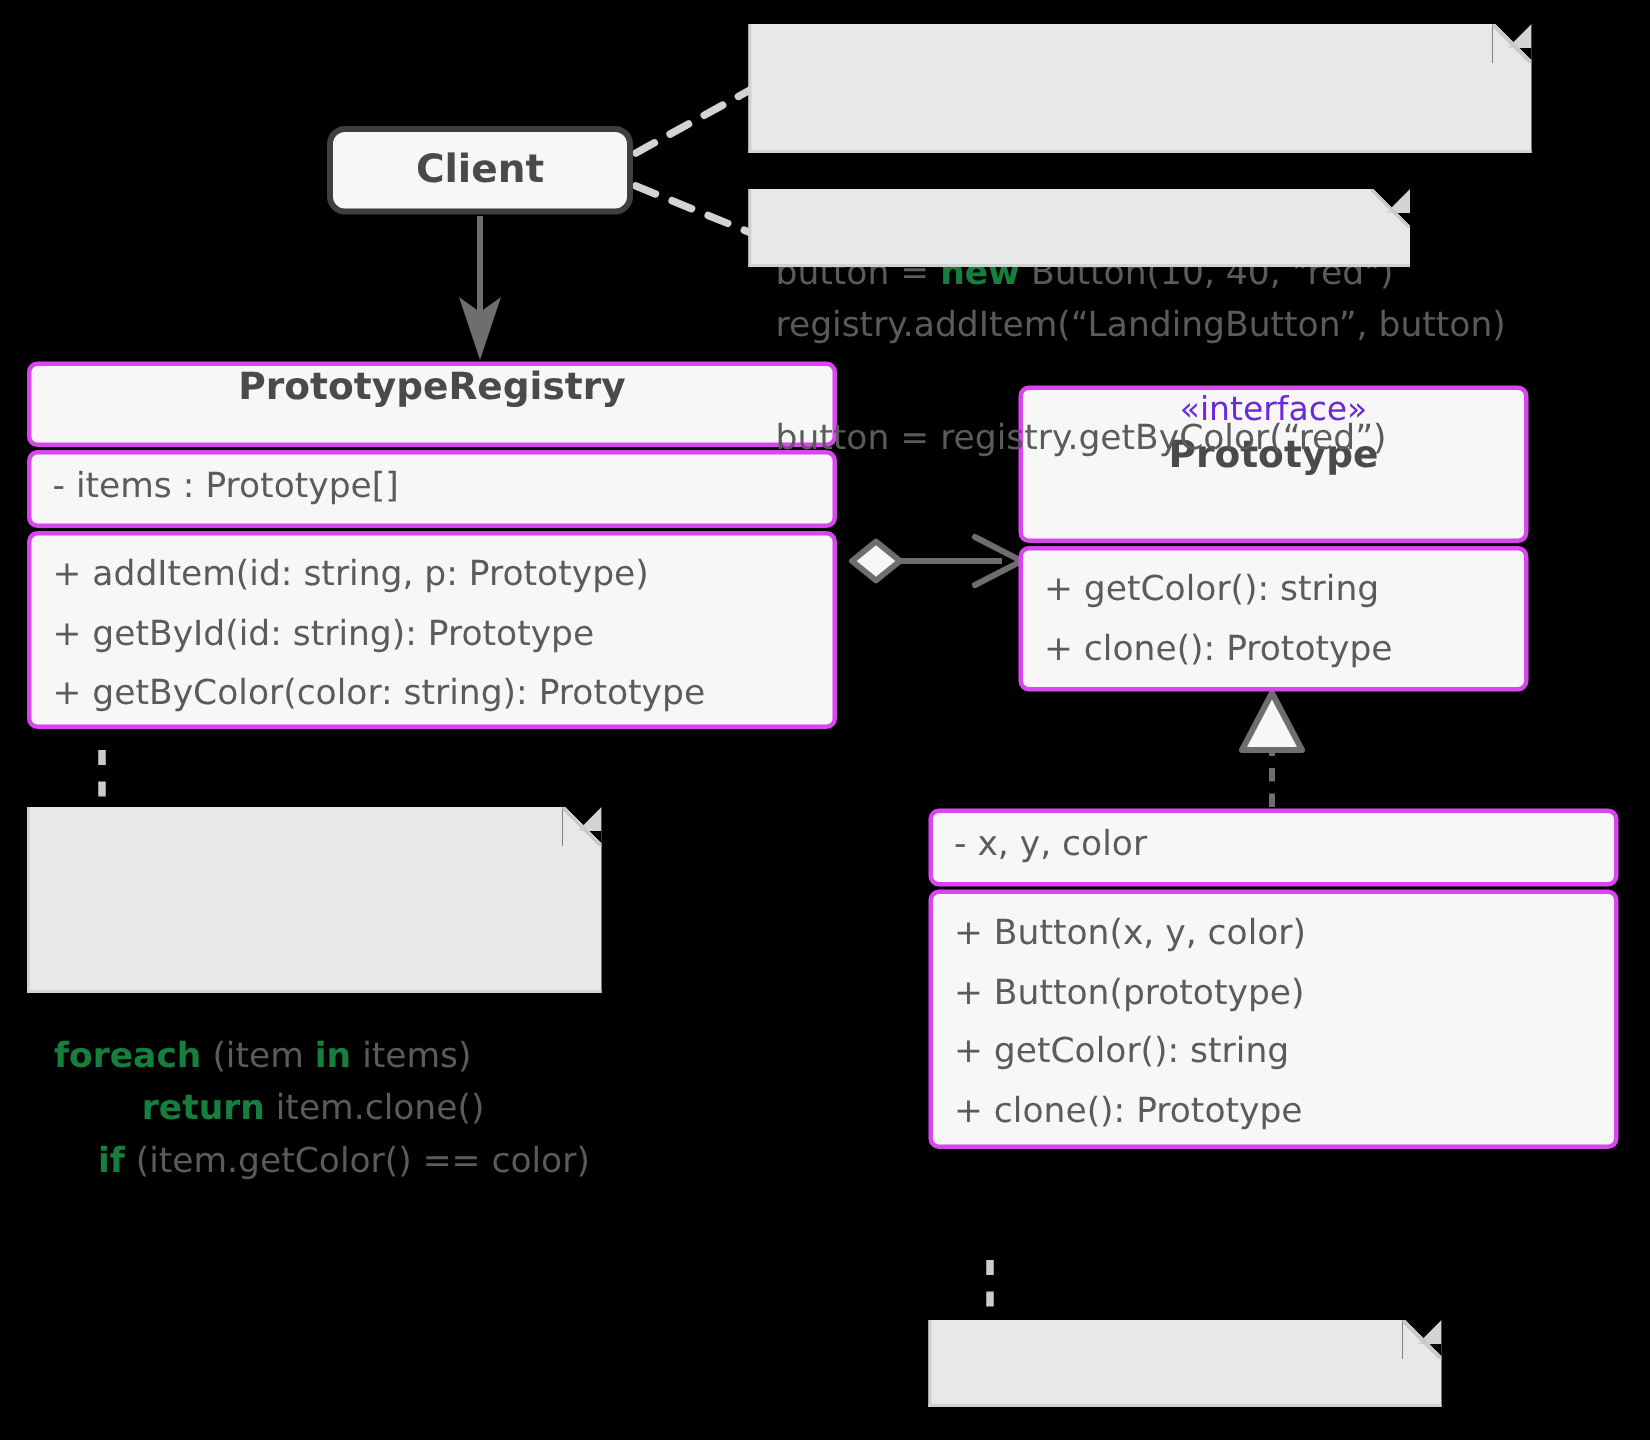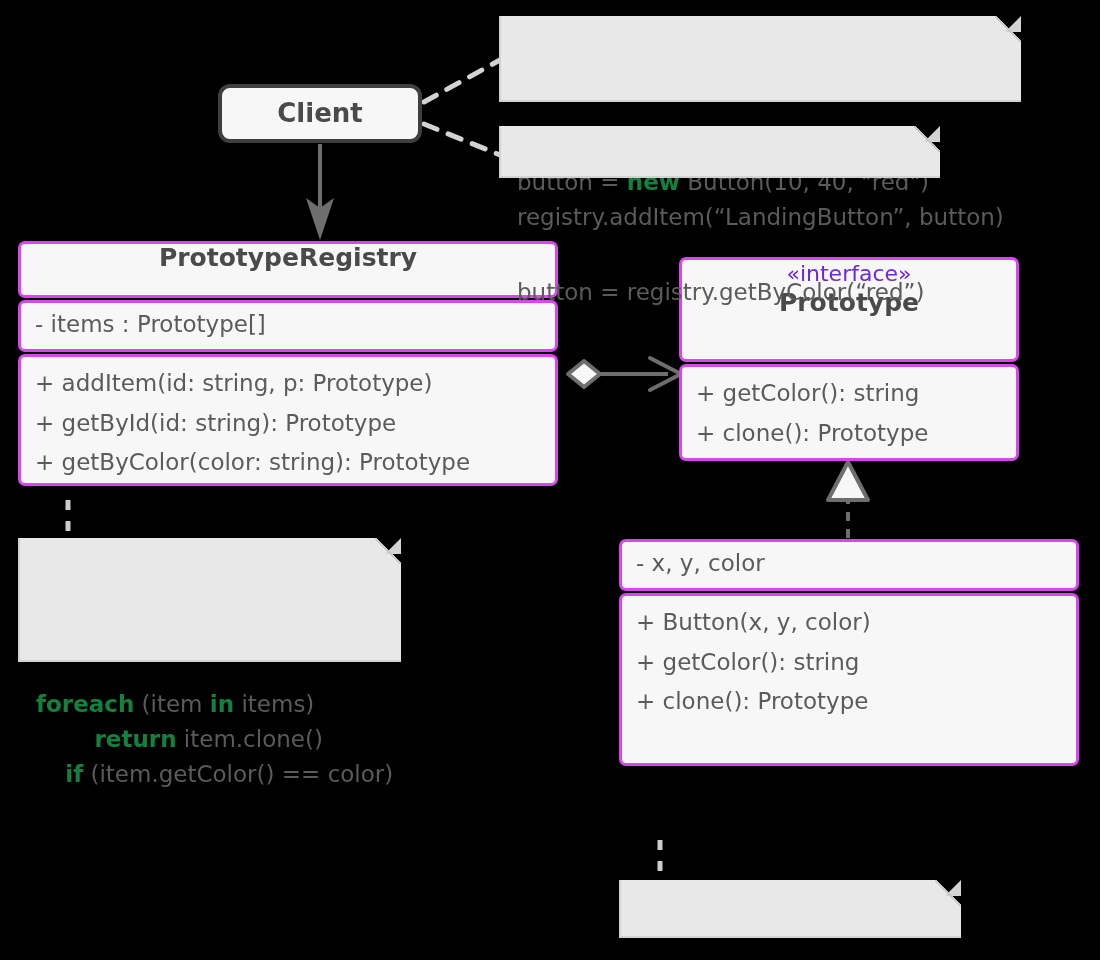--- a/index.html
+++ b/index.html
@@ -197,20 +197,21 @@
       <span class="member">+ clone(): Prototype</span>
     </div>
   </div>
 
   <div class="uml-class" style="left:619px; top:539px; width:460px;">
     <div class="compartment attrs" style="height:52px;">
       <span class="member">- x, y, color</span>
     </div>
     <div class="compartment members" style="height:173px;">
       <span class="member">+ Button(x, y, color)</span>
+      <span class="member">+ Button(prototype)</span>
       <span class="member">+ getColor(): string</span>
       <span class="member">+ clone(): Prototype</span>
     </div>
   </div>
 
   <div class="note" style="left:499px; top:16px; width:522px; height:86px;">
     <span class="fold"></span>
     <span class="fold-edge"></span>
   <span class="ln"><span>button = </span><b>new</b><span> Button(10, 40, "red")</span></span><span class="ln"><span>registry.addItem(“LandingButton”, button)</span></span></div>
 

